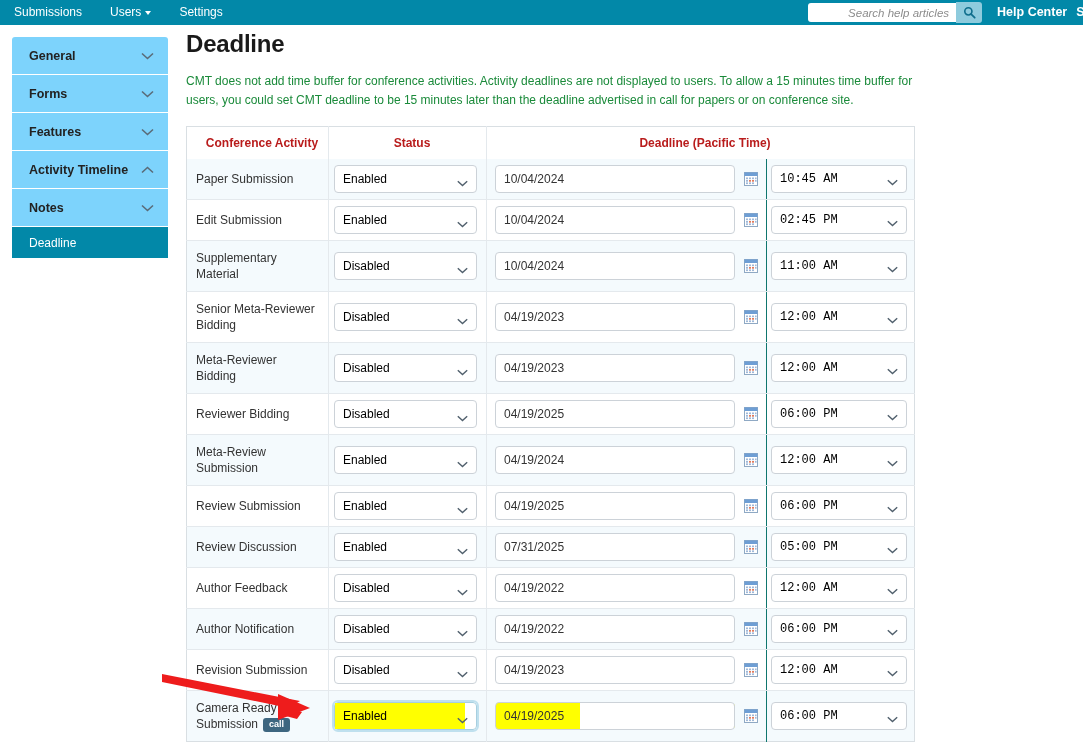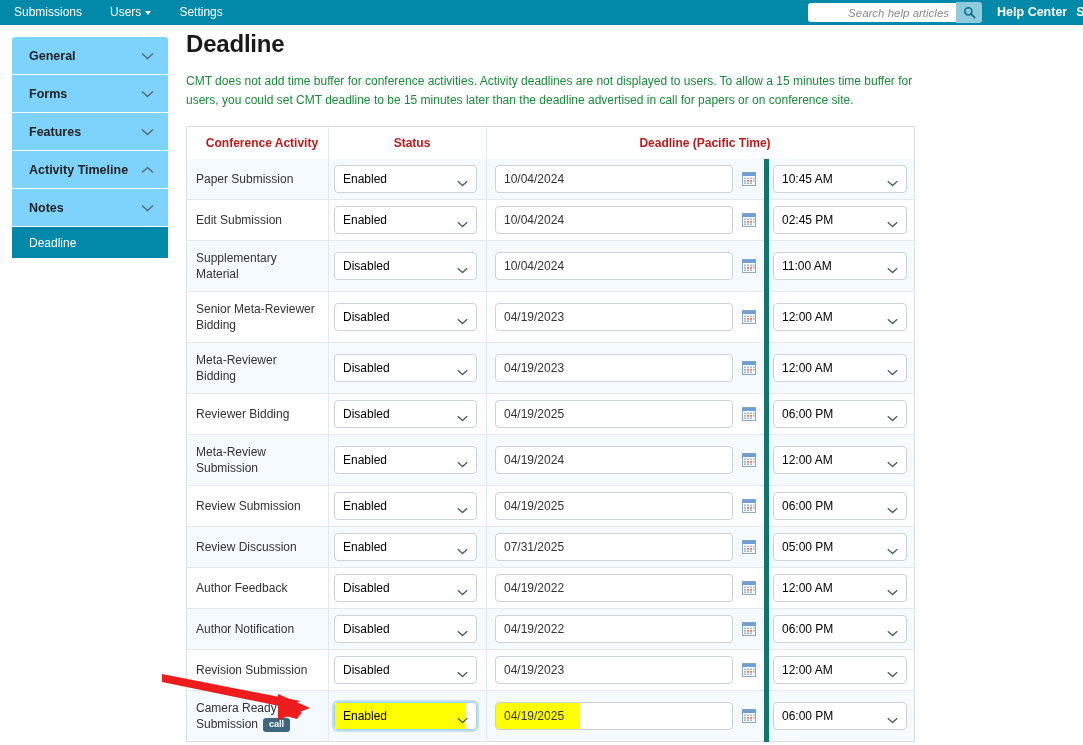--- a/index.html
+++ b/index.html
@@ -133,21 +133,22 @@
   }
   .td-status {
     width: 158px; padding: 6px 9px 6px 5px; vertical-align: middle;
     border-right: 1px solid #e4e9ed;
   }
   .td-date {
     padding: 6px 4px 6px 8px; vertical-align: middle;
   }
   .td-time {
     width: 148px; padding: 6px 7px 6px 4px; vertical-align: middle;
-    border-left: 5px solid #0f766e;
+    border-left: 1px solid #0f766e;
+    font-family: Liberation Mono, monospace;
   }
 
   
   .sel {
     position: relative;
     width: 100%; height: 28px;
     border: 1px solid #ccd2d8; border-radius: 4px;
     background: #ffffff;
     display: flex; align-items: center;
     font-size: 12px; color: #000000;

